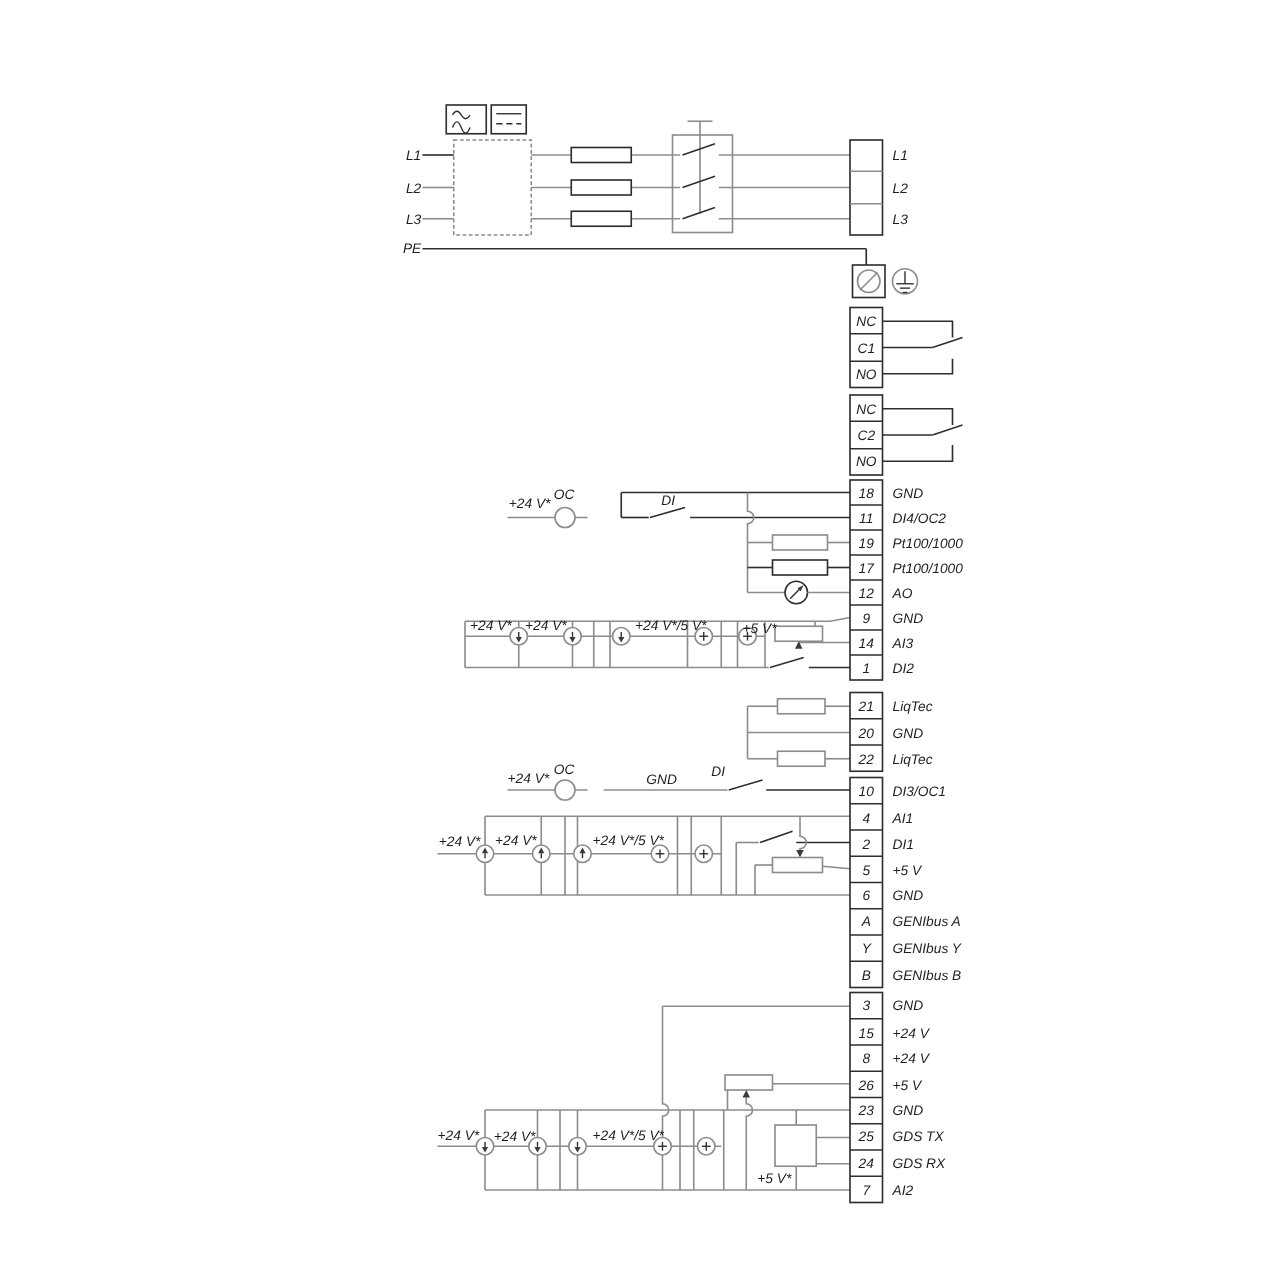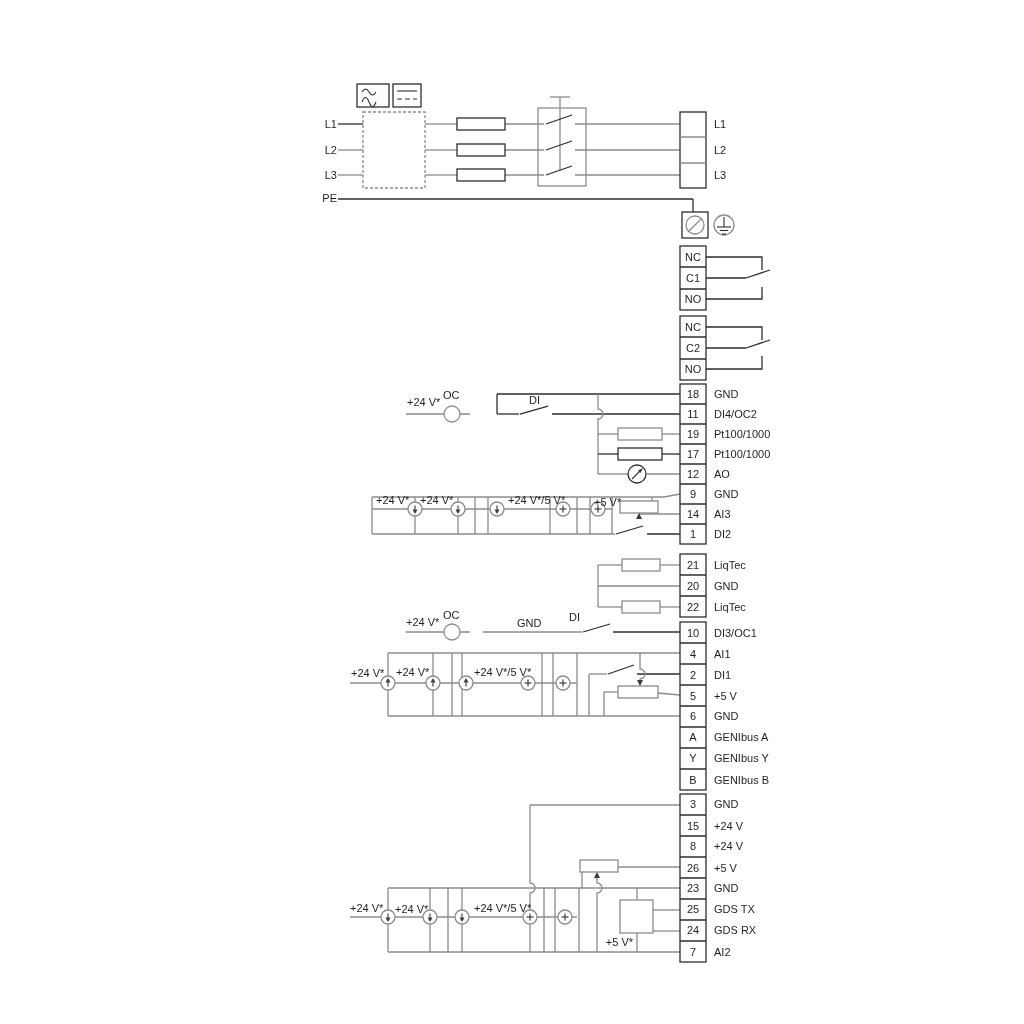--- a/index.html
+++ b/index.html
@@ -1,16 +1,16 @@
 <!DOCTYPE html>
 <html><head>
 <meta charset="utf-8">
 <style>
   html,body{margin:0;padding:0;background:#ffffff;}
-  .stage{position:relative;width:860px;height:1024px;background:#ffffff;overflow:hidden;}
+  .stage{position:relative;width:860px;height:1024px;background:#ffffff;overflow:hidden;font-style:italic;}
   svg{display:block;}
   svg line, svg path, svg rect, svg circle, svg polyline{fill:none;stroke-width:1.3;}
   .g{stroke:#8c8c8c;}
   .k{stroke:#2e2e2e;}
   .thin{stroke-width:1.1;}
   .fw{fill:#ffffff;}
   .af{fill:#3a3a3a;stroke:none;}
   .dash{stroke-dasharray:3 2;}
   svg text{font-family:"Liberation Sans","DejaVu Sans",sans-serif;font-size:11px;fill:#1f1f1f;stroke:none;}
   .mid{text-anchor:middle;}

